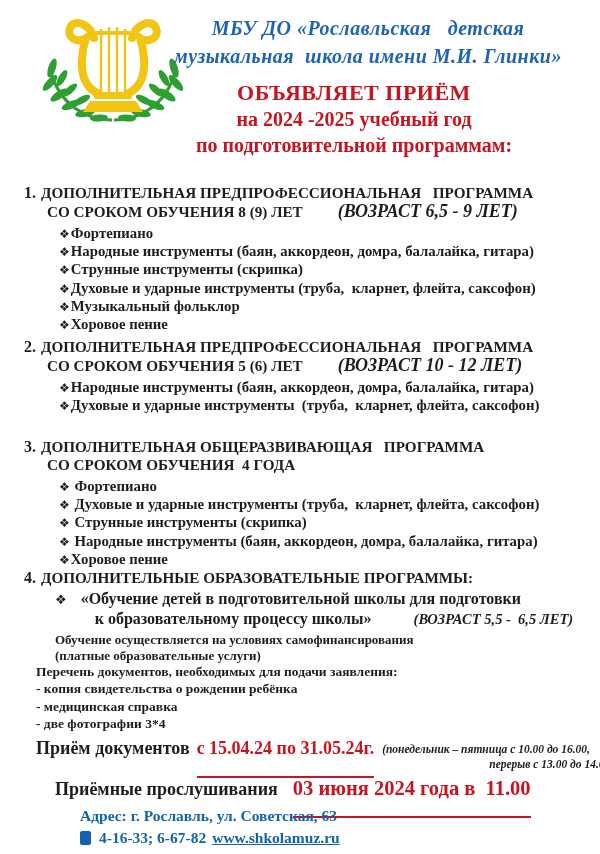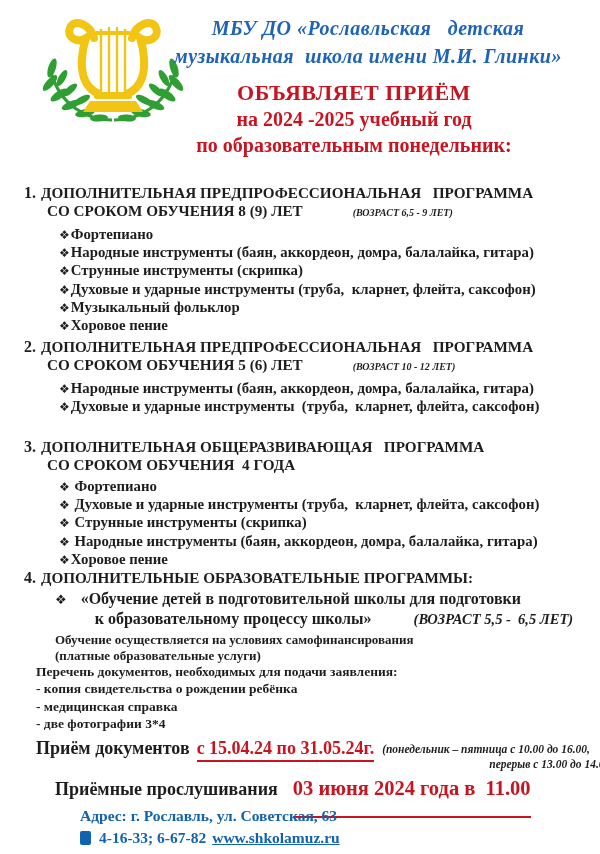--- a/index.html
+++ b/index.html
@@ -18,39 +18,39 @@
   }
   .announce{margin-left:-28px;margin-top:9px;color:#c81420;font-weight:bold;}
   .announce-1{font-size:22px;line-height:27px;letter-spacing:.5px;}
   .announce-2,.announce-3{font-size:20px;line-height:26px;}
   
   .sec{position:absolute;left:24px;right:8px;}
   .sec1{top:184px;} .sec2{top:338px;} .sec3{top:438px;} .sec4{top:569px;}
   .p-head{font-size:15.2px;font-weight:bold;line-height:18px;}
   .p-num{margin-right:5px;font-size:16px;}
   .p-head2{padding-left:23px;}
-  .p-age{font-style:italic;margin-left:50px;font-size:10px;}
+  .p-age{font-style:italic;margin-left:35px;font-size:18px;}
   ul.p-items{list-style:none;margin:4px;padding:0 0 0 31px;}
   ul.p-items li{font-size:14.8px;font-weight:bold;line-height:17.2px;}
   .bullet{font-family:"DejaVu Sans",sans-serif;font-size:12px;margin-right:1px;}
   
   .p4-item{display:flex;padding-left:31px;margin-top:2px;}
   .p4-item .bullet{margin-right:14px;font-size:13px;padding-top:3px;}
   .p4-text{font-size:16px;font-weight:bold;line-height:19.5px;}
   .p4-text .line2{padding-left:14px;text-align:right;}
   .p4-age{font-style:italic;font-size:14.5px;margin-left:42px;}
   .p4-note{padding-left:31px;font-size:13px;font-weight:bold;line-height:16px;margin-top:3px;}
   
   .docs{position:absolute;left:36px;top:663px;font-size:13.5px;font-weight:bold;line-height:17.4px;}
   
   .admission{position:absolute;left:36px;top:738px;display:flex;align-items:flex-start;}
   .adm-label{font-size:18px;font-weight:bold;white-space:nowrap;}
   .adm-dates{
     font-size:18px;font-weight:bold;color:#c81420;margin-left:7px;white-space:nowrap;
-    border-bottom:2px solid #c81420;padding-bottom:1px;
+    border-bottom:2px solid #c81420;padding-bottom:17px;
   }
   .adm-sched{margin-left:8px;margin-top:4px;width:232px;font-size:11.5px;font-style:italic;font-weight:bold;line-height:14.5px;}
   .adm-sched .s2{text-align:right;}
   .audition{position:absolute;left:55px;top:777px;display:flex;align-items:baseline;}
   .aud-label{font-size:18px;font-weight:bold;}
   .aud-date{
     font-size:20.5px;font-weight:bold;color:#c81420;margin-left:15px;
     border-bottom:2px solid #c81420;padding-bottom:16px;
   }
   
@@ -116,21 +116,21 @@
       </g>
     </svg>
   </div>
 
   <div class="header-text">
     <div class="school-line pre">МБУ ДО «Рославльская   детская</div>
     <div class="school-line pre">музыкальная  школа имени М.И. Глинки»</div>
     <div class="announce">
       <div class="announce-1 pre">ОБЪЯВЛЯЕТ ПРИЁМ</div>
       <div class="announce-2 pre">на 2024 -2025 учебный год</div>
-      <div class="announce-3 pre">по образовательным понедельник:</div>
+      <div class="announce-3 pre">по подготовительной программам:</div>
     </div>
   </div>
 
   <div class="sec sec1">
     <div class="p-head">
       <span class="p-num">1.</span><span class="pre">ДОПОЛНИТЕЛЬНАЯ ПРЕДПРОФЕССИОНАЛЬНАЯ   ПРОГРАММА</span>
       <div class="p-head2"><span class="pre">СО СРОКОМ ОБУЧЕНИЯ 8 (9) ЛЕТ</span><span class="p-age pre">(ВОЗРАСТ 6,5 - 9 ЛЕТ)</span></div>
     </div>
     <ul class="p-items">
       <li><span class="bullet">❖</span><span class="pre">Фортепиано</span></li>

